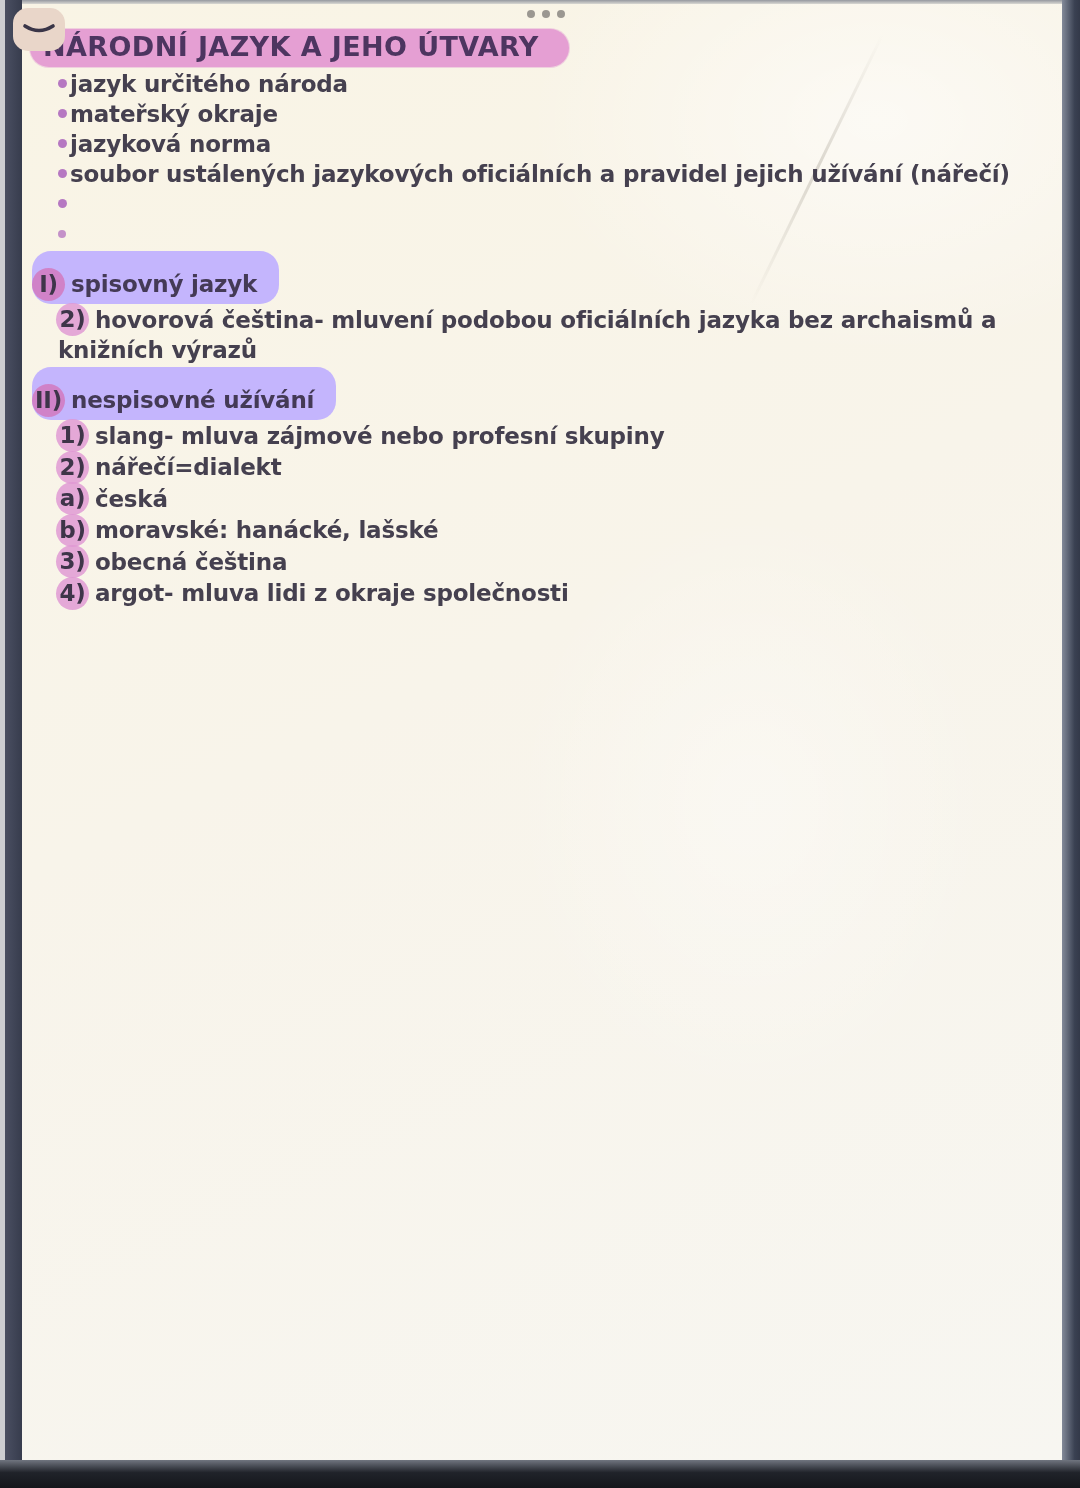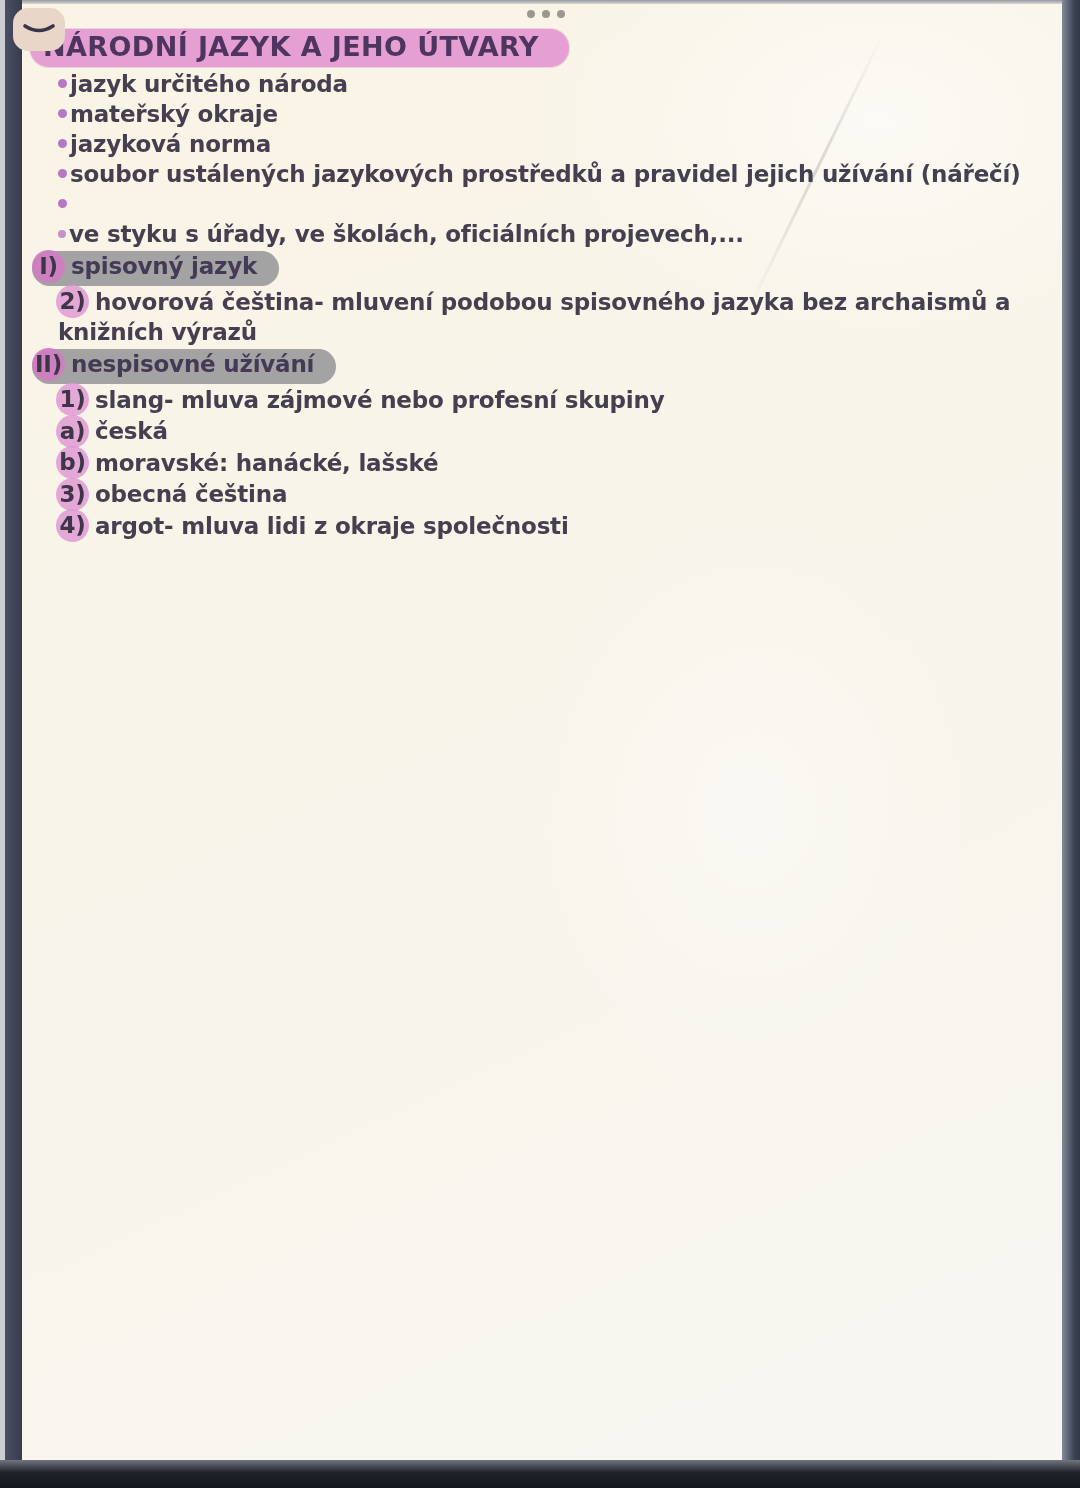--- a/index.html
+++ b/index.html
@@ -83,22 +83,22 @@
   .heading { margin: 1px 0 3px -4px; }
   .heading .pill {
     display: inline-block; background: #e59fd3; color: #4d3560;
     border-radius: 24px; padding: 2px 30px 5px 13px;
     font-size: 27px; line-height: 31px; letter-spacing: 0.4px;
     box-shadow: 0 0 0 1px rgba(222,140,205,0.35);
   }
 
   .subheading { margin: 2px 0 2px -2px; }
   .subheading .pill {
-    display: inline-block; background: #a3a3a3; color: #443a56;
-    border-radius: 19px; padding: 0 22px 3px 2px; line-height: 31px;
+    display: inline-block; background: #c4b5fd; color: #443a56;
+    border-radius: 19px; padding: 18px 22px 3px 2px; line-height: 31px;
   }
   .subheading .circle { background: rgba(210,124,194,0.9); }
 
   .dot {
     display: inline-block; width: 9px; height: 9px; border-radius: 50%;
     background: #b678c2; margin: 0 3px 4px 0; vertical-align: middle;
   }
   .dot.small { width: 8px; height: 8px; opacity: 0.8; }
 
   .circle {
@@ -144,45 +144,48 @@
     <div class="line">
       <span class="dot"></span><span>jazyk určitého národa</span>
     </div>
     <div class="line">
       <span class="dot"></span><span>mateřský okraje</span>
     </div>
     <div class="line">
       <span class="dot"></span><span>jazyková norma</span>
     </div>
     <div class="line">
-      <span class="dot"></span><span>soubor ustálených jazykových prostředků a pravidel jejich užívání (nářečí)</span>
+      <span class="dot"></span><span>soubor ustálených jazykových oficiálních a pravidel jejich užívání (nářečí)</span>
     </div>
 
 
     <div class="line">
       <span class="dot"></span>
     </div>
     <div class="line">
-      <span class="dot small"></span><span>ve styku s úřady, ve školách, oficiálních projevech,...</span>
+      <span class="dot small"></span>
     </div>
 
     <div class="line subheading">
       <span class="pill"><span class="circle">I)</span><span>spisovný jazyk</span></span>
     </div>
 
     <div class="line">
-      <span class="circle">2)</span><span>hovorová čeština- mluvení podobou spisovného jazyka bez archaismů a knižních výrazů</span>
+      <span class="circle">2)</span><span>hovorová čeština- mluvení podobou oficiálních jazyka bez archaismů a knižních výrazů</span>
     </div>
 
     <div class="line subheading">
       <span class="pill"><span class="circle">II)</span><span>nespisovné užívání</span></span>
     </div>
 
     <div class="line">
       <span class="circle">1)</span><span>slang- mluva zájmové nebo profesní skupiny</span>
+    </div>
+    <div class="line">
+      <span class="circle">2)</span><span>nářečí=dialekt</span>
     </div>
     <div class="line">
       <span class="circle">a)</span><span>česká</span>
     </div>
     <div class="line">
       <span class="circle">b)</span><span>moravské: hanácké, lašské</span>
     </div>
     <div class="line">
       <span class="circle">3)</span><span>obecná čeština</span>
     </div>

